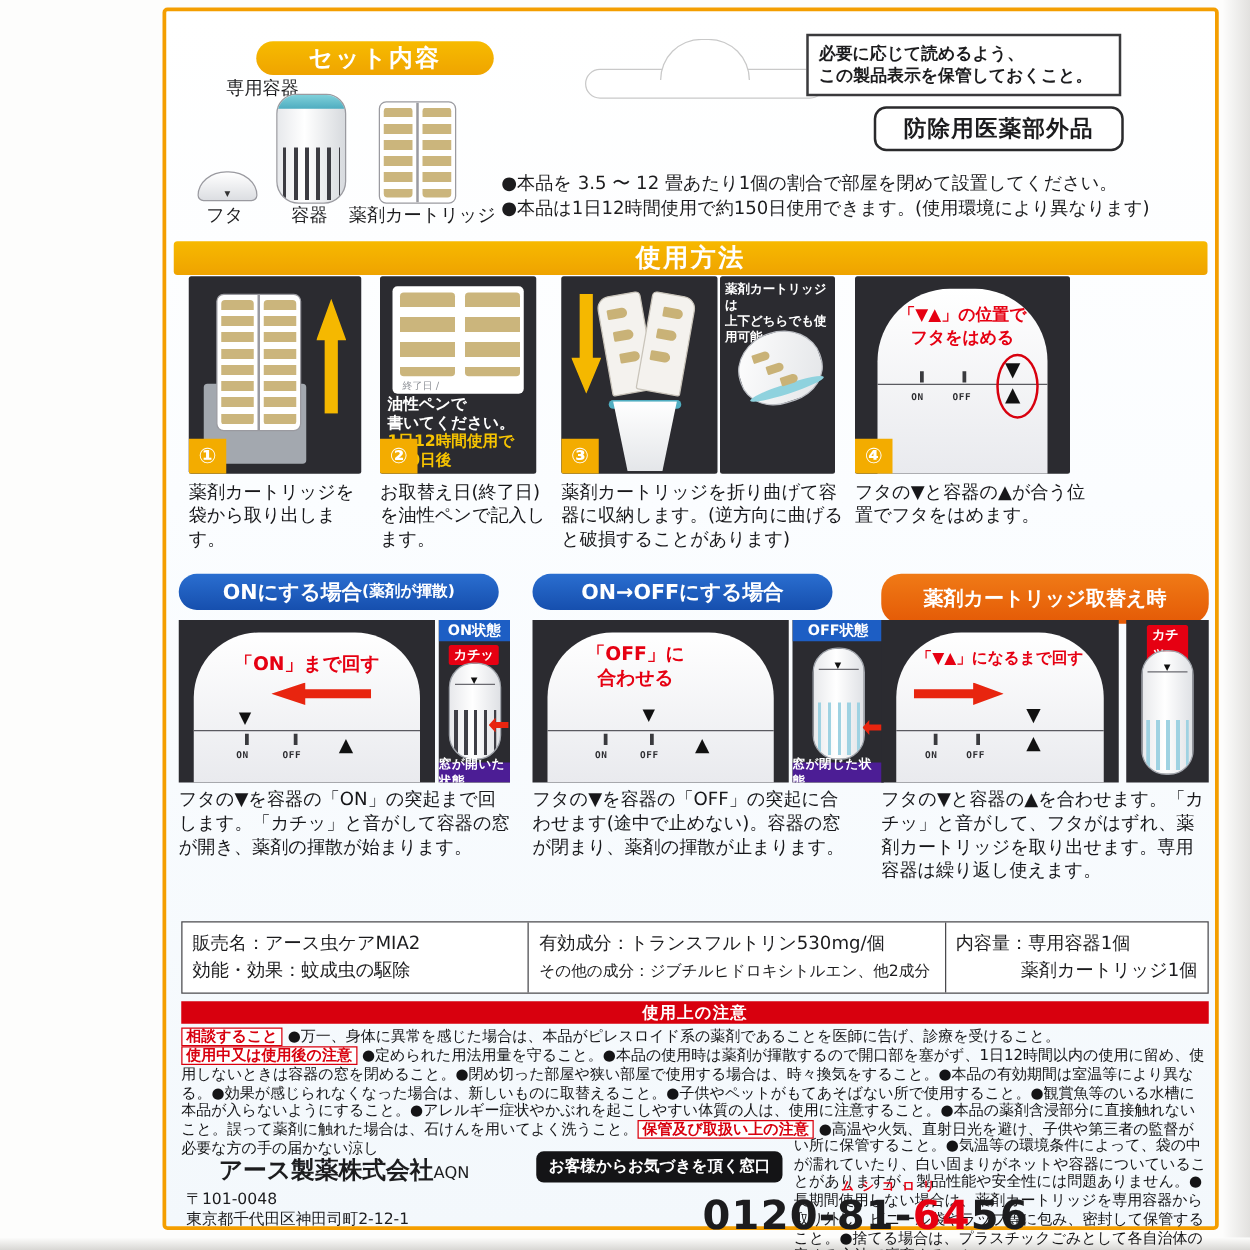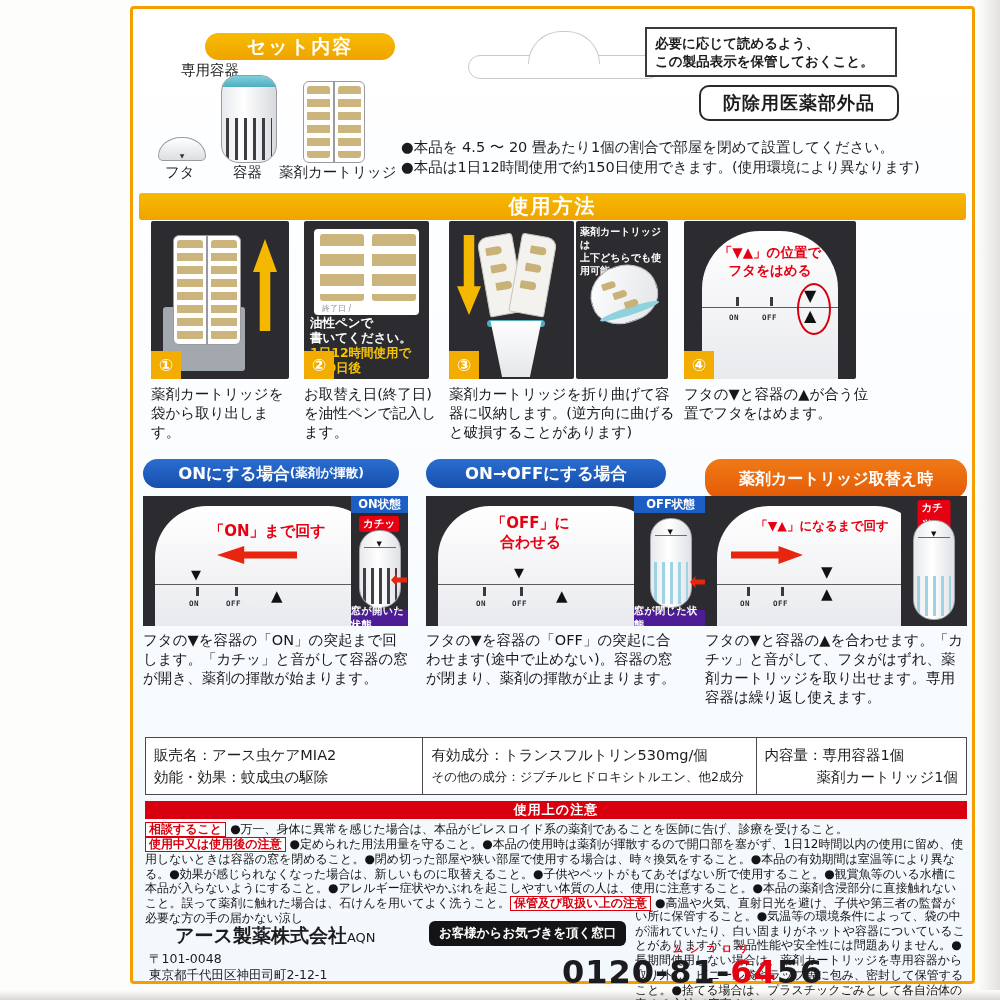--- a/index.html
+++ b/index.html
@@ -74,21 +74,21 @@
   .tick{position:absolute;width:2.5px;height:9px;background:#3a3a3e;}
   .dial-lab{position:absolute;font-size:7.5px;font-weight:bold;color:#2c2c30;letter-spacing:.5px;font-family:"DejaVu Sans Mono",monospace;}
   .tri{position:absolute;font-size:13px;line-height:13px;color:#111;}
   .red-oval{position:absolute;border:2.5px solid #d8000e;border-radius:50%;}
   .arrow-h{position:absolute;background:#e8250f;}
   .arr-left{clip-path:polygon(0 50%,34% 0,34% 30%,100% 30%,100% 70%,34% 70%,34% 100%);}
   .arr-right{clip-path:polygon(100% 50%,66% 0,66% 30%,0 30%,0 70%,66% 70%,66% 100%);}
   .caption{position:absolute;font-size:14.5px;line-height:19px;color:#17171a;}
   .hdr-sub{font-size:12.5px;font-weight:bold;}
   
-  .op-big{position:absolute;top:487px;height:130px;background:#2b2b30;overflow:hidden;padding-left:44px;}
+  .op-big{position:absolute;top:487px;height:130px;background:#2b2b30;overflow:hidden;}
   .op-small{position:absolute;top:487px;height:130px;background:#2b2b30;overflow:hidden;}
   .face{position:absolute;left:12px;right:12px;top:10px;bottom:0;background:linear-gradient(#ffffff,#e9eaee);border-radius:52px 52px 0 0;}
   .state-strip{position:absolute;left:0;top:0;right:0;height:17px;background:#1d5ec4;color:#fff;font-size:11.5px;font-weight:bold;
                display:flex;align-items:center;justify-content:center;}
   .kachi{position:absolute;background:#e60012;color:#fff;font-size:10.5px;font-weight:bold;padding:1px 4px;border-radius:2px;}
   .capsule{position:absolute;left:50%;transform:translateX(-50%);width:40px;background:linear-gradient(90deg,#e8e9ec,#ffffff 45%,#dfe1e5);
            border:1px solid #9fa3aa;border-radius:20px;overflow:hidden;}
   .cap-stripes{position:absolute;left:3px;right:3px;bottom:3px;background:repeating-linear-gradient(90deg,var(--sc) 0 3px,rgba(255,255,255,0) 3px 8px);}
   .cap-dial{position:absolute;left:4px;right:4px;top:16px;border-top:1px solid #6a6a70;}
   .cap-tri{position:absolute;font-size:7px;color:#111;}
@@ -149,21 +149,21 @@
       </div>
 
     <div class="lbl" style="left:32px;top:154px;">フタ</div>
     <div class="lbl" style="left:100px;top:154px;">容器</div>
     <div class="lbl" style="left:146px;top:154px;">薬剤カートリッジ</div>
 
     <div class="note-box">必要に応じて読めるよう、
 この製品表示を保管しておくこと。</div>
     <div class="cat-badge">防除用医薬部外品</div>
     <div class="bullets">
-      <div>●本品を 4.5 〜 20 畳あたり1個の割合で部屋を閉めて設置してください。</div>
+      <div>●本品を 3.5 〜 12 畳あたり1個の割合で部屋を閉めて設置してください。</div>
       <div>●本品は1日12時間使用で約150日使用できます。(使用環境により異なります)</div>
     </div>
 
     <div class="bar-yellow">使用方法</div>
 
     <div class="panel" style="left:18px;width:138px;">
       <div class="pouch"></div>
       <div class="cartridge" style="left:22px;top:14px;width:66px;height:108px;">
         <div class="half"></div>
           <div class="div"></div>

